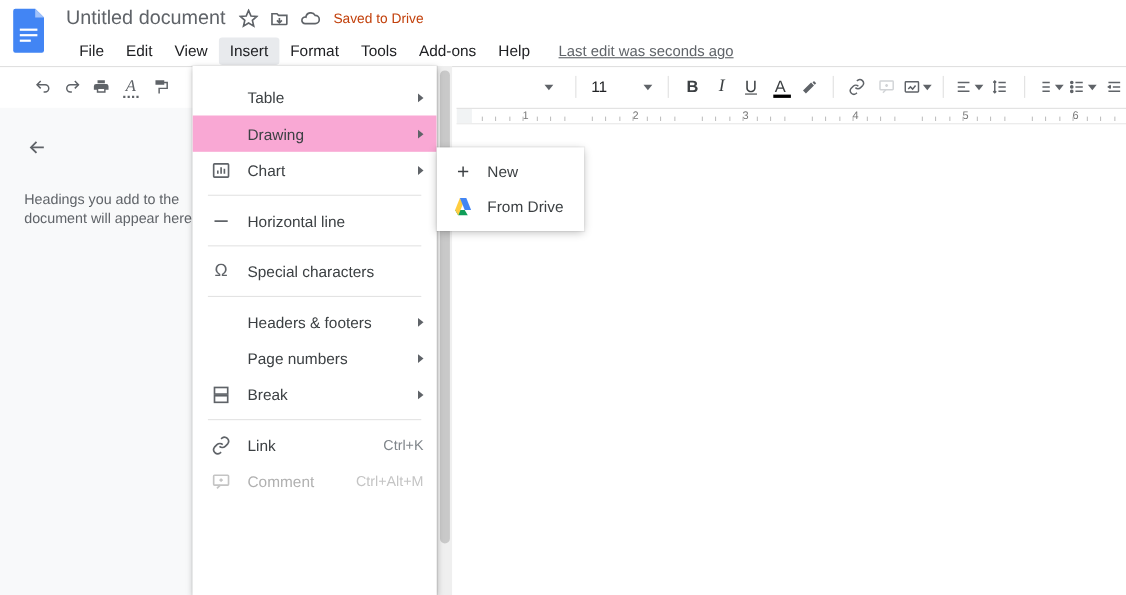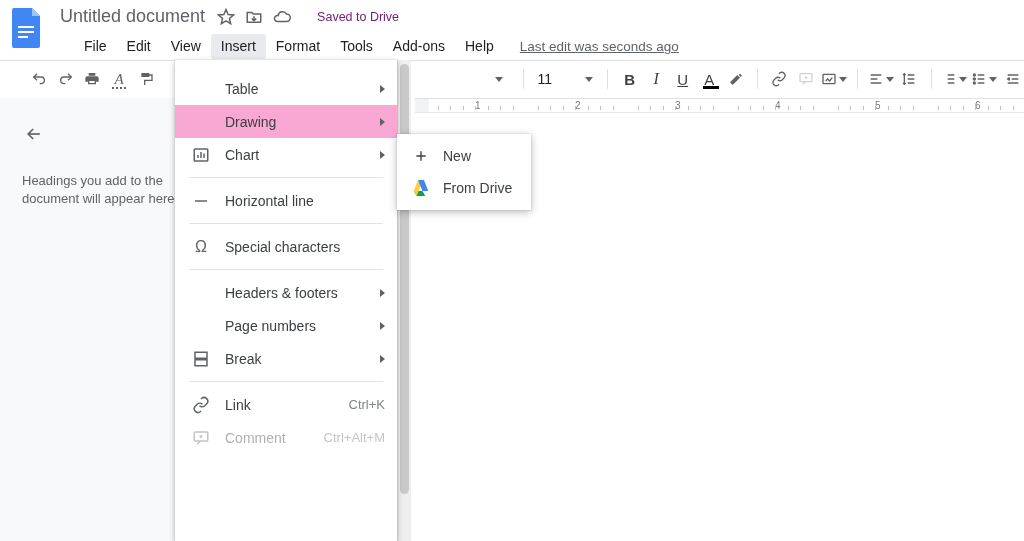--- a/index.html
+++ b/index.html
@@ -38,24 +38,24 @@
     font-size: 18px;
     color: #5f6368;
     padding: 0 2px;
   }
   .title-row .ticon {
     width: 18px; height: 18px;
     display: inline-flex;
     align-items: center; justify-content: center;
     color: #5f6368;
   }
-  .saved-label { font-size: 12.5px; color: #701a75; margin-left: 16px; }
+  .saved-label { font-size: 12.5px; color: #c2410c; margin-left: 2px; }
   .menubar {
     position: absolute;
-    left: 74px; top: 34px;
+    left: 62px; top: 34px;
     display: flex;
     align-items: center;
     gap: 0;
     font-size: 14px;
     color: #202124;
   }
   .menubar .mitem {
     padding: 4px 10px 5px 10px;
     border-radius: 3px;
   }

